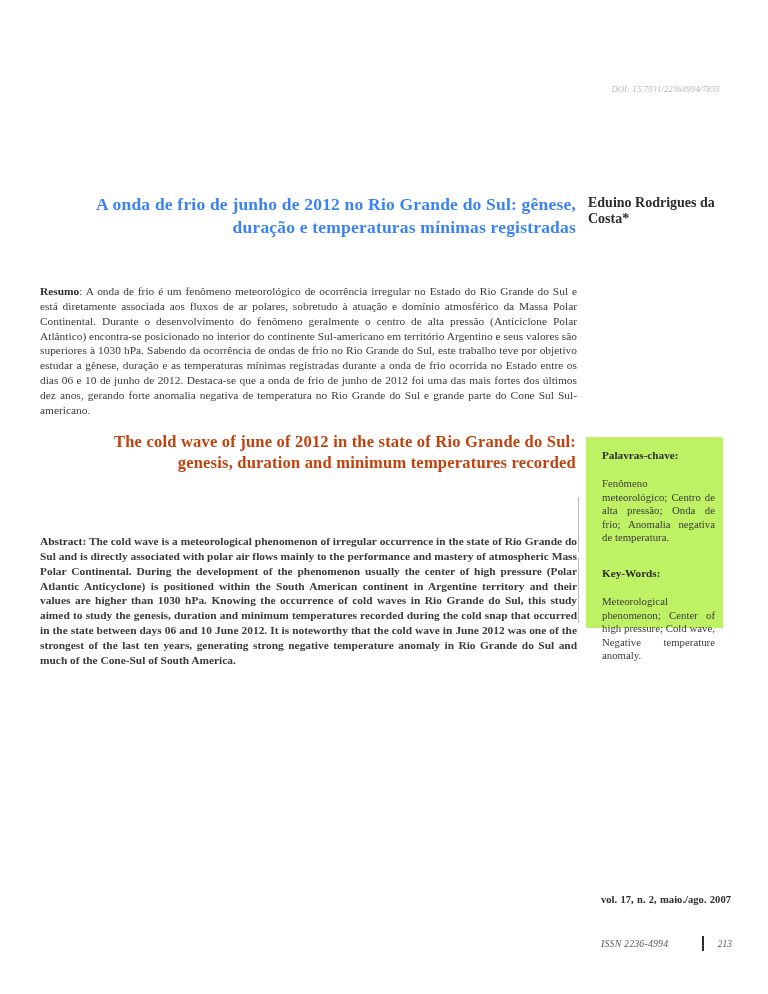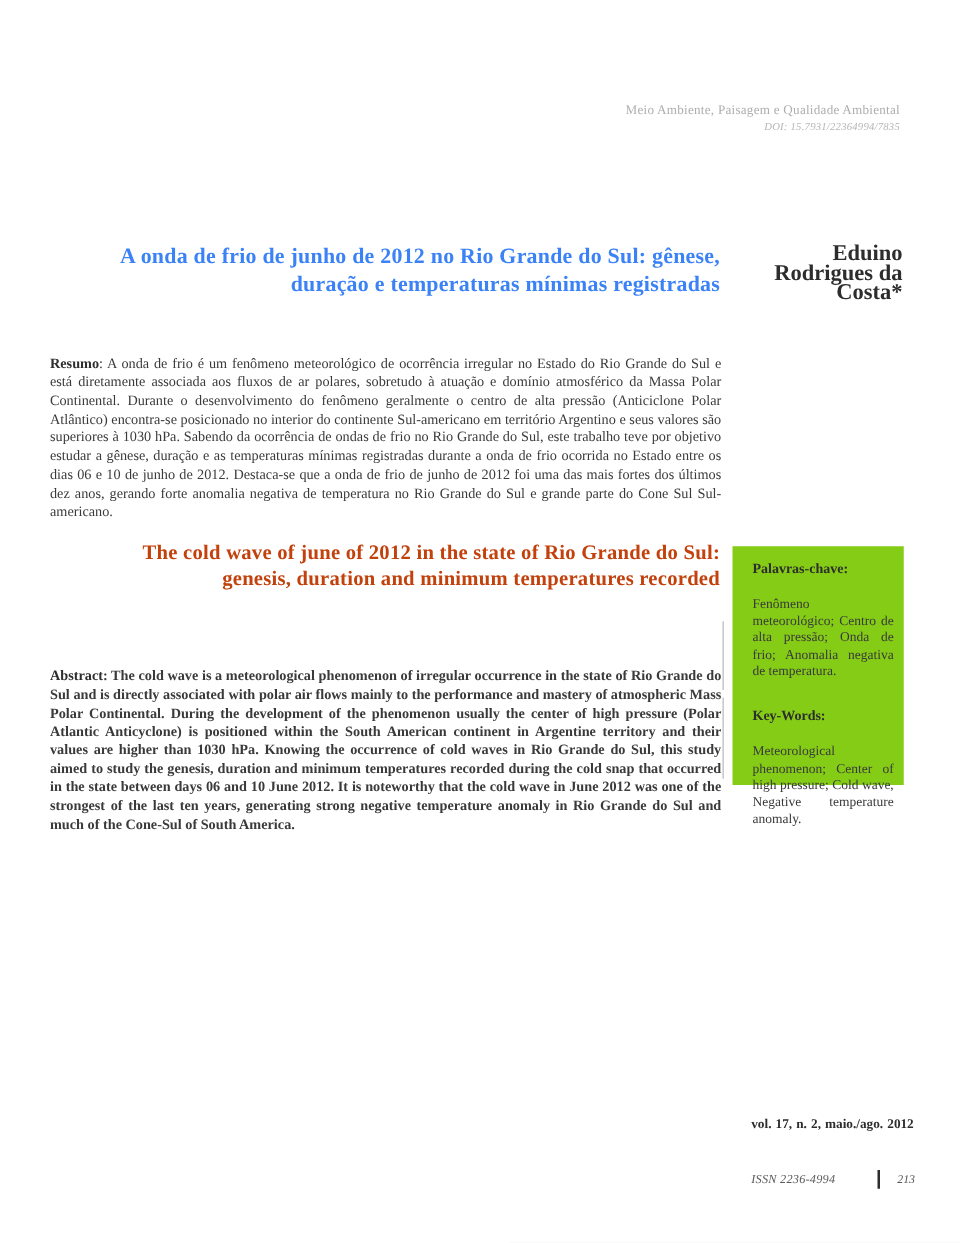--- a/index.html
+++ b/index.html
@@ -22,21 +22,21 @@
   .hdr .doi{font-size:8.5px;font-style:italic;color:#b6b6b6;letter-spacing:.2px;}
 
   
   .title-pt{
     position:absolute;left:40px;top:193px;width:536px;
     text-align:right;font-weight:bold;font-size:17.5px;line-height:22.5px;
     color:#3b82f6;letter-spacing:.2px;
   }
   .author{
     position:absolute;left:588px;top:195px;width:134px;
-    text-align:right;font-weight:bold;font-size:18px;line-height:15.5px;
+    text-align:left;font-weight:bold;font-size:14px;line-height:15.5px;
     color:#2d2d2d;
   }
 
   
   .para{
     position:absolute;left:40px;width:537px;
     text-align:justify;font-size:11.4px;line-height:14.85px;color:#3a3a3a;margin-top:17px;
   }
   .para b{color:#2d2d2d;}
   .resumo{top:267px;}
@@ -90,21 +90,20 @@
     position:absolute;right:0;top:3px;
     font-style:italic;font-size:9.5px;color:#5a5a5a;
   }
 </style>
 </head>
 <body>
 
 <div class="page">
 
   <div class="hdr">
-    <div class="journal">Meio Ambiente, Paisagem e Qualidade Ambiental</div>
     <div class="doi">DOI: 15.7931/22364994/7835</div>
   </div>
 
   <div class="title-pt">
     <div>A onda de frio de junho de 2012 no Rio Grande do Sul: gênese,</div>
     <div>duração e temperaturas mínimas registradas</div>
   </div>
 
   <div class="author">Eduino Rodrigues da Costa*</div>
 
@@ -114,30 +113,30 @@
   <div class="title-en">
     <div>The cold wave of june of 2012 in the state of Rio Grande do Sul:</div>
     <div>genesis, duration and minimum temperatures recorded</div>
   </div>
 
   <div class="para abstract"><b>Abstract</b><span>: The cold wave is a meteorological phenomenon of irregular occurrence in the state of Rio Grande do Sul and is directly associated with polar air flows mainly to the performance and mastery of atmospheric Mass Polar Continental. During the development of the phenomenon usually the center of high pressure (Polar Atlantic Anticyclone) is positioned within the South American continent in Argentine territory and their values are higher than 1030 hPa. Knowing the occurrence of cold waves in Rio Grande do Sul, this study aimed to study the genesis, duration and minimum temperatures recorded during the cold snap that occurred in the state between days 06 and 10 June 2012. It is noteworthy that the cold wave in June 2012 was one of the strongest of the last ten years, generating strong negative temperature anomaly in Rio Grande do Sul and much of the Cone-Sul of South America.</span></div>
 
   <div class="vrule seg1" style="background: rgb(187, 187, 187);"></div>
   <div class="vrule seg2" style="background: rgb(187, 187, 187);"></div>
 
-  <div class="kw-box" style="background: #84cc16; padding-left: 16px;">
+  <div class="kw-box" style="background: #bef264; padding-left: 16px;">
     <div class="kw-label">Palavras-chave:</div>
     <div class="kw-text">Fenômeno meteorológico; Centro de alta pressão; Onda de frio; Anomalia negativa de temperatura.</div>
     <div class="kw-gap"></div>
     <div class="kw-label">Key-Words:</div>
     <div class="kw-text">Meteorological phenomenon; Center of high pressure; Cold wave, Negative temperature anomaly.</div>
   </div>
 
   <div class="footer">
-    <div class="vline">vol. 17, n. 2, maio./ago. 2012</div>
+    <div class="vline">vol. 17, n. 2, maio./ago. 2007</div>
   </div>
 
   <div class="issn-row">
     <span class="issn">ISSN 2236-4994</span>
     <span class="bar"></span>
     <span class="pagenum">213</span>
   </div>
 
 </div>
 

